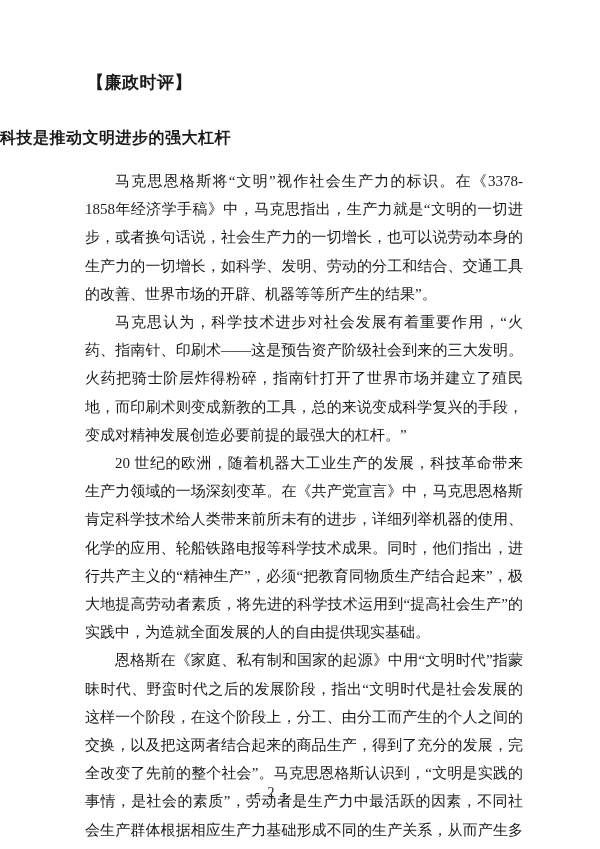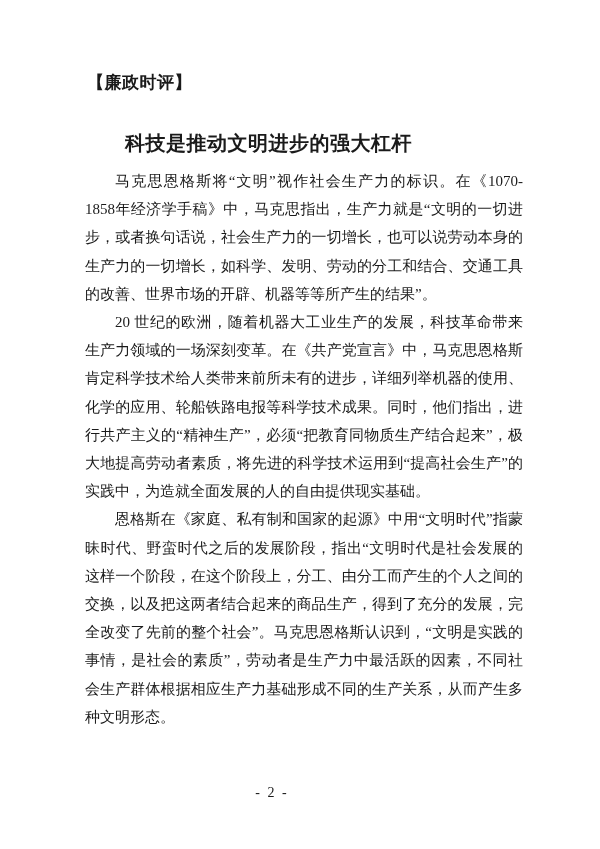--- a/index.html
+++ b/index.html
@@ -23,22 +23,21 @@
     font-size: 17px;
     font-weight: bold;
     letter-spacing: 0.5px;
     white-space: nowrap;
   }
   .doc-title {
     position: absolute;
     left: 0;
     right: 7px;
     top: 117px;
-    text-align: center;
-    font-size: 20px;
+    font-size: 16px;
     font-weight: bold;
     letter-spacing: 0.5px;
   }
   .doc-body {
     position: absolute;
     left: 85px;
     top: 167px;
     width: 438px;
     font-size: 15px;
     line-height: 28.2px;
@@ -63,20 +62,21 @@
 </head>
 <body>
 
 <div class="page">
 
   <div class="doc-header">【廉政时评】</div>
 
   <h1 class="doc-title">科技是推动文明进步的强大杠杆</h1>
 
   <div class="doc-body">
-    <p>马克思恩格斯将“文明”视作社会生产力的标识。在《1070-1858年经济学手稿》中，马克思指出，生产力就是“文明的一切进步，或者换句话说，社会生产力的一切增长，也可以说劳动本身的生产力的一切增长，如科学、发明、劳动的分工和结合、交通工具的改善、世界市场的开辟、机器等等所产生的结果”。</p>
+    <p>马克思恩格斯将“文明”视作社会生产力的标识。在《3378-1858年经济学手稿》中，马克思指出，生产力就是“文明的一切进步，或者换句话说，社会生产力的一切增长，也可以说劳动本身的生产力的一切增长，如科学、发明、劳动的分工和结合、交通工具的改善、世界市场的开辟、机器等等所产生的结果”。</p>
+    <p>马克思认为，科学技术进步对社会发展有着重要作用，“火药、指南针、印刷术——这是预告资产阶级社会到来的三大发明。火药把骑士阶层炸得粉碎，指南针打开了世界市场并建立了殖民地，而印刷术则变成新教的工具，总的来说变成科学复兴的手段，变成对精神发展创造必要前提的最强大的杠杆。”</p>
     <p>20 世纪的欧洲，随着机器大工业生产的发展，科技革命带来生产力领域的一场深刻变革。在《共产党宣言》中，马克思恩格斯肯定科学技术给人类带来前所未有的进步，详细列举机器的使用、化学的应用、轮船铁路电报等科学技术成果。同时，他们指出，进行共产主义的“精神生产”，必须“把教育同物质生产结合起来”，极大地提高劳动者素质，将先进的科学技术运用到“提高社会生产”的实践中，为造就全面发展的人的自由提供现实基础。</p>
     <p>恩格斯在《家庭、私有制和国家的起源》中用“文明时代”指蒙昧时代、野蛮时代之后的发展阶段，指出“文明时代是社会发展的这样一个阶段，在这个阶段上，分工、由分工而产生的个人之间的交换，以及把这两者结合起来的商品生产，得到了充分的发展，完全改变了先前的整个社会”。马克思恩格斯认识到，“文明是实践的事情，是社会的素质”，劳动者是生产力中最活跃的因素，不同社会生产群体根据相应生产力基础形成不同的生产关系，从而产生多种文明形态。</p>
   </div>
 
   <div class="page-number">- 2 -</div>
 
 </div>
 
 </body></html>

